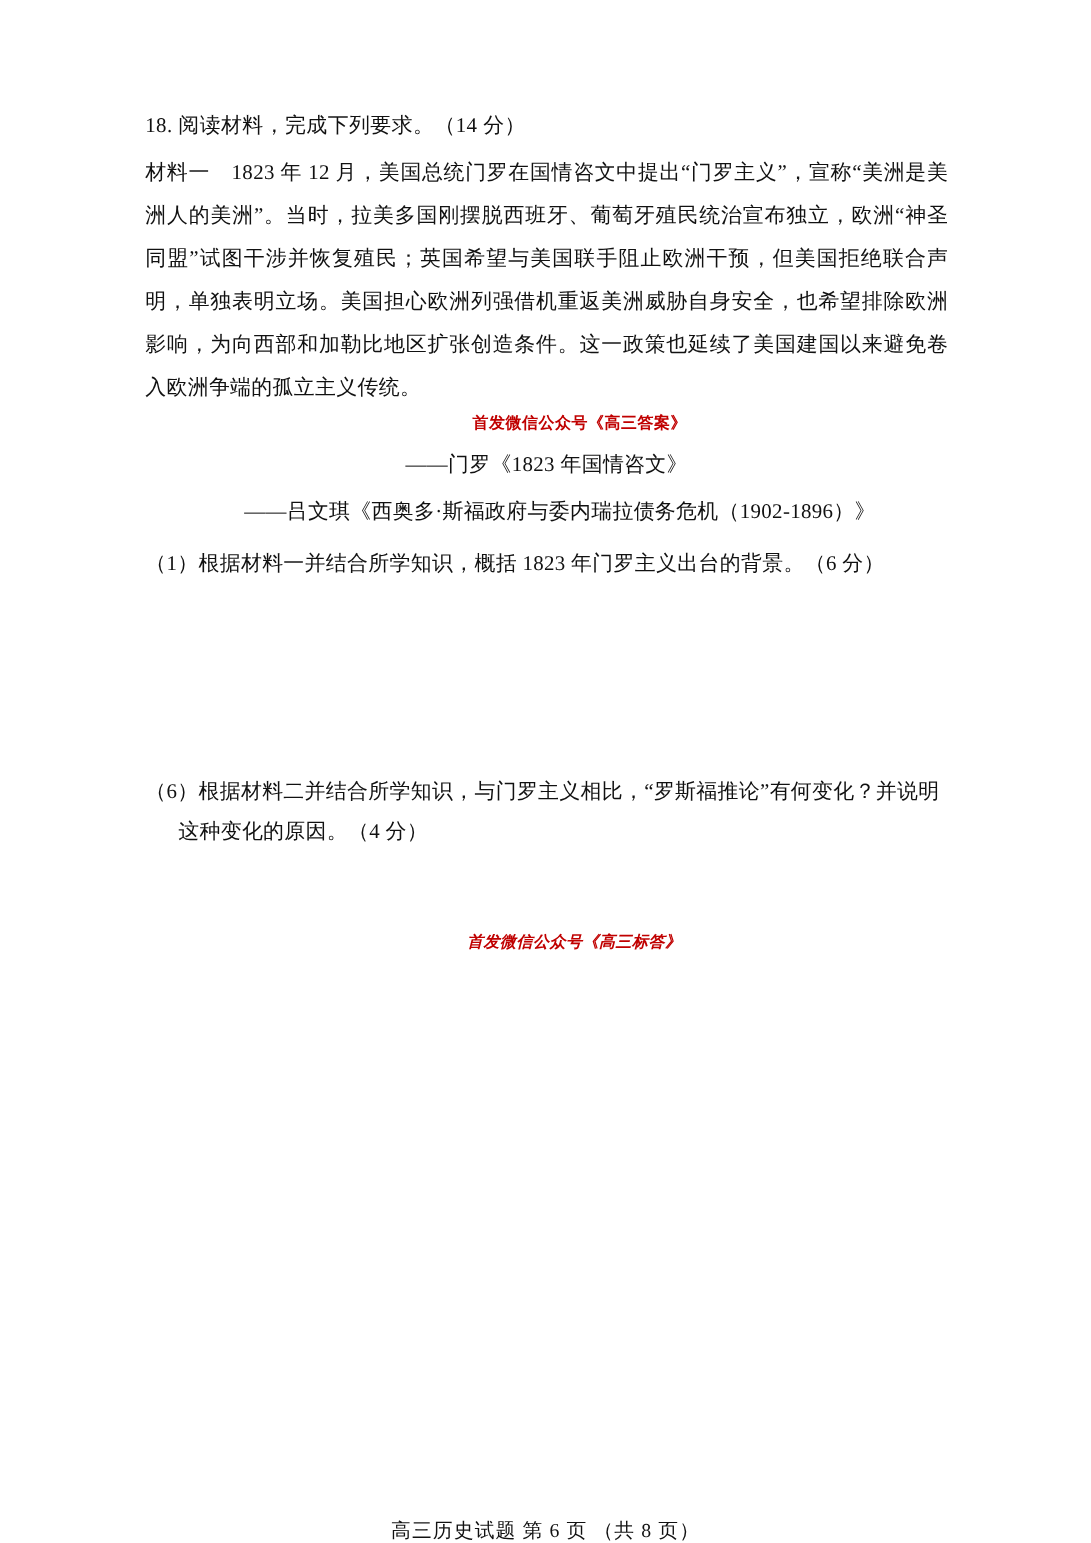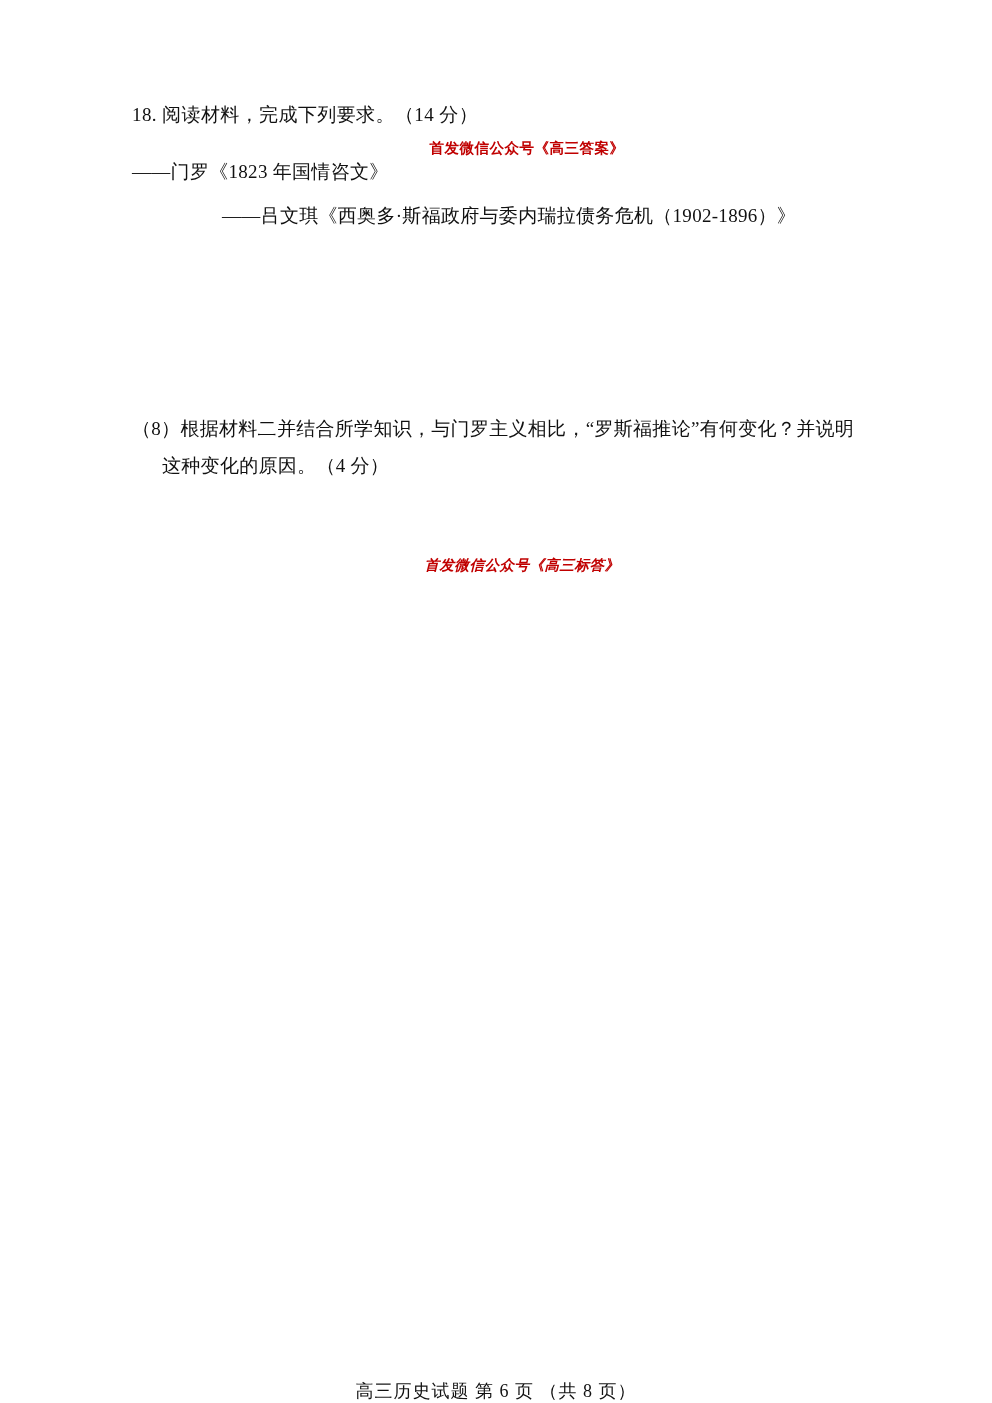--- a/index.html
+++ b/index.html
@@ -46,25 +46,25 @@
   .stamp {
     color: #c00000;
     font-size: 14.5px;
     font-weight: bold;
     text-align: center;
     letter-spacing: 0.5px;
     font-family: "Liberation Sans", sans-serif;
   }
   .stamp-1 {
     margin-top: 2px;
-    margin-bottom: 0px;
+    margin-bottom: 15px;
     padding-left: 60px;
   }
   .source-right {
-    text-align: left;
+    text-align: center;
     font-size: 19px;
     line-height: 1.9;
     margin-top: -4px;
     margin-bottom: 6px;
     letter-spacing: 0.3px;
   }
   .source-indent {
     font-size: 19px;
     line-height: 1.95;
     letter-spacing: 0.3px;
@@ -109,33 +109,35 @@
 </style>
 </head>
 <body>
 
 <div class="page">
 
   <div class="content">
 
     <div class="q-title">18. 阅读材料，完成下列要求。（14 分）</div>
 
+    <div class="para">材料一　1823 年 12 月，美国总统门罗在国情咨文中提出“门罗主义”，宣称“美洲是美洲人的美洲”。当时，拉美多国刚摆脱西班牙、葡萄牙殖民统治宣布独立，欧洲“神圣同盟”试图干涉并恢复殖民；英国希望与美国联手阻止欧洲干预，但美国拒绝联合声明，单独表明立场。美国担心欧洲列强借机重返美洲威胁自身安全，也希望排除欧洲影响，为向西部和加勒比地区扩张创造条件。这一政策也延续了美国建国以来避免卷入欧洲争端的孤立主义传统。</div>
 
     <div class="stamp stamp-1">首发微信公众号《高三答案》</div>
 
     <div class="source-right">——门罗《1823 年国情咨文》</div>
 
 
     <div class="source-indent">——吕文琪《西奥多·斯福政府与委内瑞拉债务危机（1902-1896）》</div>
 
+    <div class="sub-q">（1）根据材料一并结合所学知识，概括 1823 年门罗主义出台的背景。（6 分）</div>
 
     <div class="answer-gap-1"></div>
 
     <div class="sub-q second">
-      <span>（8）根据材料二并结合所学知识，与门罗主义相比，“罗斯福推论”有何变化？并说明</span>
+      <span>（6）根据材料二并结合所学知识，与门罗主义相比，“罗斯福推论”有何变化？并说明</span>
       <span class="cont">这种变化的原因。（4 分）</span>
     </div>
 
     <div class="answer-gap-2"></div>
 
     <div class="stamp stamp-2">首发微信公众号《高三标答》</div>
 
   </div>
 
   <div class="footer">高三历史试题  第 6 页 （共 8 页）</div>

